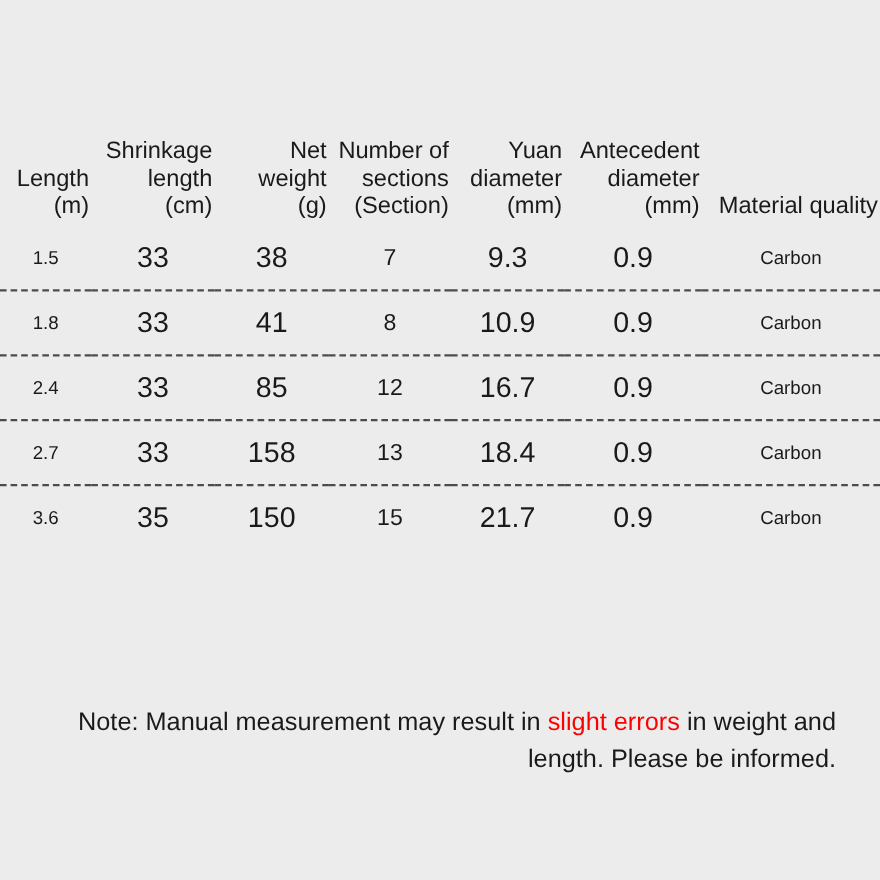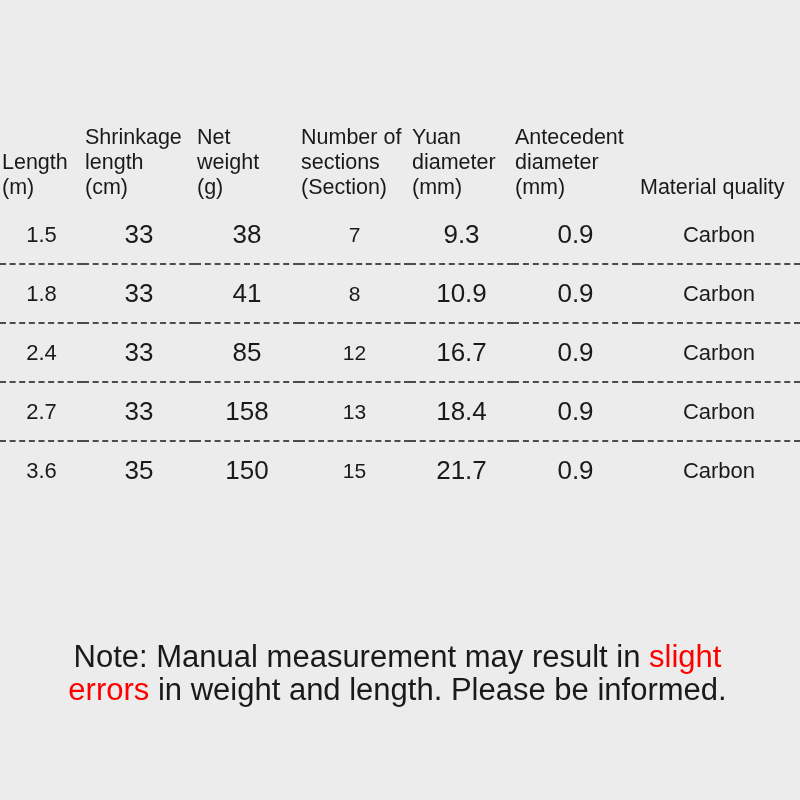--- a/index.html
+++ b/index.html
@@ -34,58 +34,58 @@
   .spec-table col.c2 { width: 104px; }
   .spec-table col.c3 { width: 111px; }
   .spec-table col.c4 { width: 103px; }
   .spec-table col.c5 { width: 125px; }
   .spec-table col.c6 { width: 162px; }
 
   .spec-table th {
     font-weight: normal;
     font-size: 21.5px;
     line-height: 25px;
-    text-align: left;
+    text-align: right;
     vertical-align: bottom;
     padding: 0 2px 6px 2px;
     height: 96px;
     color: #1a1a1a;
   }
   .spec-table th .unit {
     display: block;
   }
   .spec-table td {
     text-align: center;
     padding: 0;
     height: 57px;
     color: #1a1a1a;
     border-bottom: 2px dashed #4c4c4c;
   }
   .spec-table tbody tr:last-child td {
     border-bottom: none;
   }
   .cell-lg {
-    font-size: 22px;
+    font-size: 17px;
     line-height: 30px;
   }
   .cell-md {
     font-size: 26px;
     line-height: 27px;
   }
   .cell-sm {
     font-size: 21px;
     line-height: 25px;
   }
   .note {
     position: absolute;
     left: 35px;
     right: 40px;
     top: 640px;
-    text-align: center;
-    font-size: 31px;
+    text-align: right;
+    font-size: 23px;
     line-height: 33px;
     color: #1a1a1a;
   }
   .hl {
     color: #ff0000;
   }
 </style>
 </head>
 <body>
 

